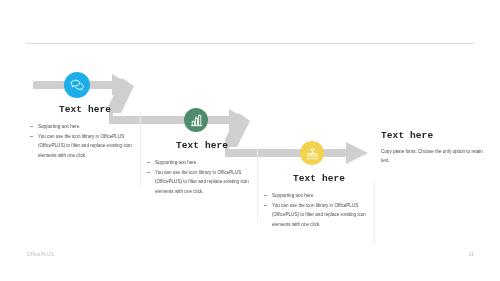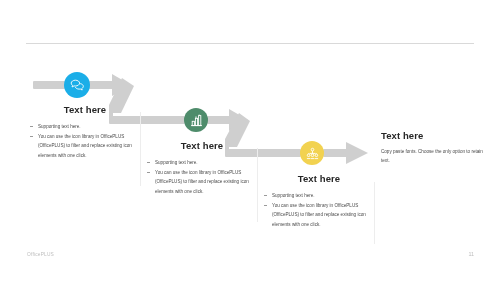--- a/index.html
+++ b/index.html
@@ -34,20 +34,21 @@
   #icon3{left:300px;top:141px;width:24px;height:24px;background:#F2D250;}
 
   
   .block{position:absolute;}
   .block h3{
     margin:0 0 7px 0;
     font-size:9.5px;
     font-weight:bold;
     color:#262626;
     letter-spacing:.1px;
+    font-family:Liberation Mono, monospace;
   }
   .block ul{
     list-style:none;margin:0;padding:0;
   }
   .block li{
     position:relative;
     padding-left:9px;
     font-size:4.6px;
     line-height:9.5px;
     color:#4a4a4a;

